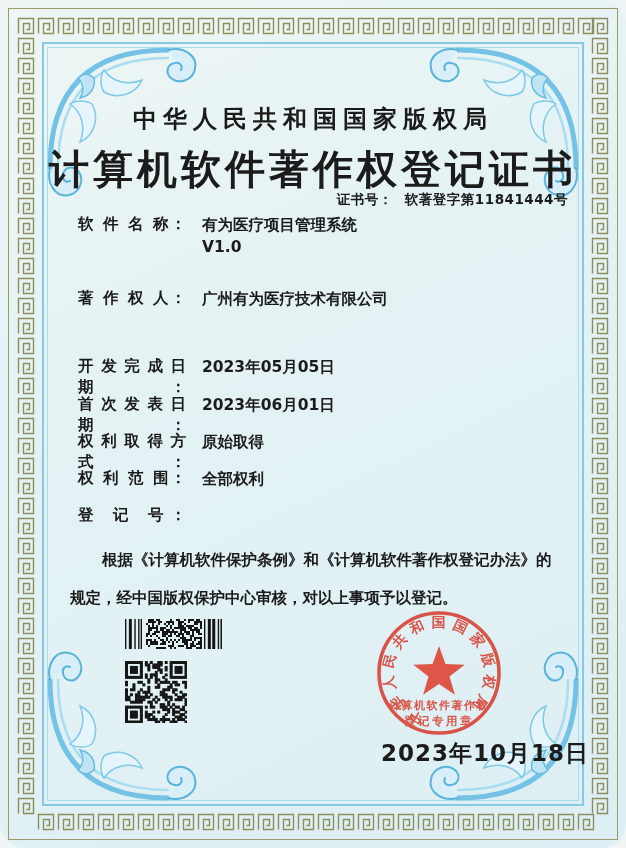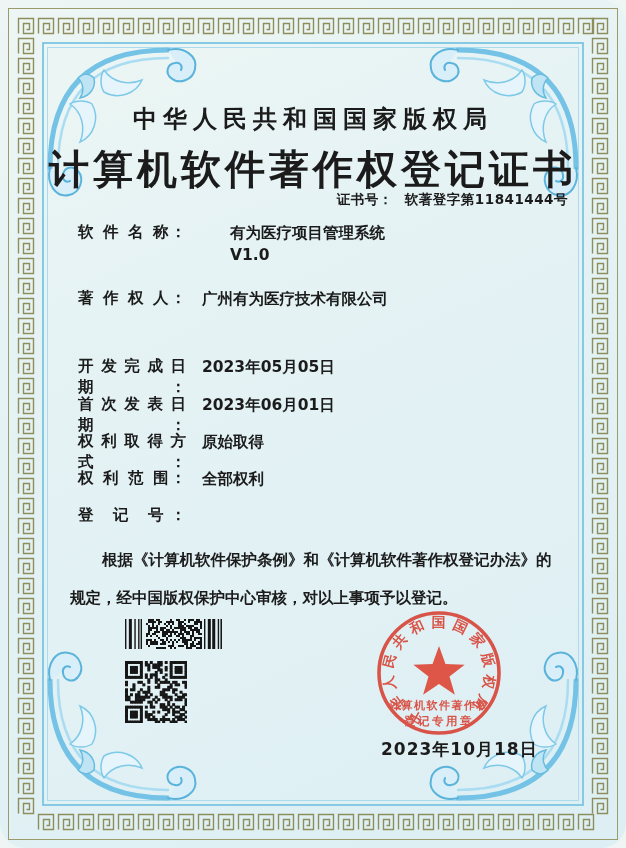--- a/index.html
+++ b/index.html
@@ -26,33 +26,33 @@
   .cert-no .val{margin-left:12px;}
   .field-row{
     position:absolute;left:78px;display:flex;align-items:flex-start;
     font-size:15.5px;font-weight:bold;
   }
   .field-label{
     width:108px;flex:none;text-align:justify;text-align-last:justify;
     white-space:normal;
   }
   .field-value{margin-left:16px;line-height:1.45;white-space:pre-line;}
-  .row1{top:222px;gap:28px;} .row2{top:288px;} .row3{top:356px;} .row4{top:394px;}
+  .row1{top:214px;} .row2{top:288px;} .row3{top:356px;} .row4{top:394px;}
   .row5{top:431px;} .row6{top:468px;} .row7{top:505px;}
   .statement{
     position:absolute;left:70px;top:542px;width:490px;
     font-size:15.5px;font-weight:bold;line-height:2.45;
   }
   .statement span{display:block;}
   .statement .l1{text-indent:32px;}
   .barcode{position:absolute;left:125px;top:619px;width:97px;height:30px;}
   .qrcode{position:absolute;left:125px;top:661px;width:62px;height:62px;}
   .seal-wrap{position:absolute;left:365px;top:602px;width:150px;height:150px;opacity:.92;}
   .issue-date{
-    position:absolute;left:381px;top:738px;font-size:17px;font-weight:bold;
+    position:absolute;left:381px;top:738px;font-size:23px;font-weight:bold;
     letter-spacing:1px;
   }
 </style>
 </head>
 <body>
 
 <div class="page">
 
   <svg class="deco-svg" id="deco-svg" viewBox="0 0 626 848">
     <rect x="8.5" y="8.5" width="609" height="831" fill="none" stroke="#9a9a6a" stroke-width="1"></rect>

